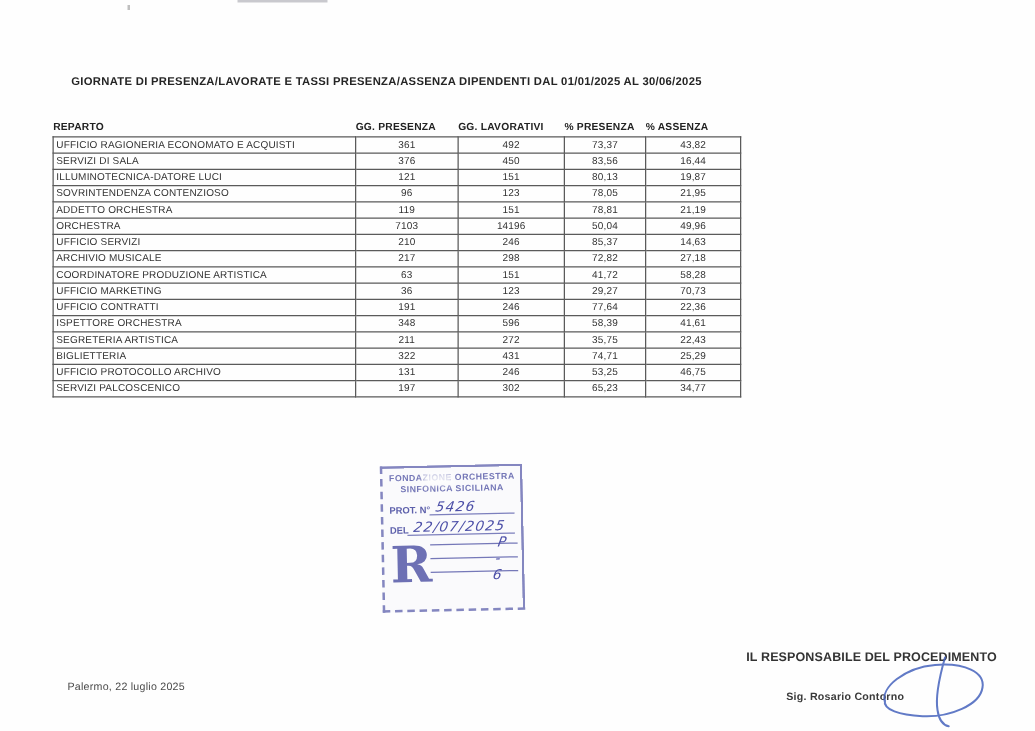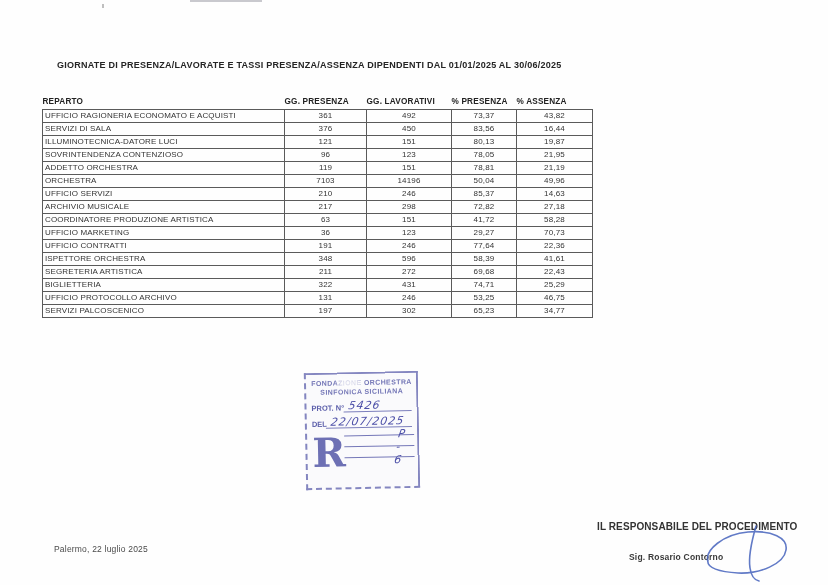--- a/index.html
+++ b/index.html
@@ -243,21 +243,21 @@
           <td>ISPETTORE ORCHESTRA</td>
           <td class="num">348</td>
           <td class="num">596</td>
           <td class="num">58,39</td>
           <td class="num">41,61</td>
         </tr>
         <tr>
           <td>SEGRETERIA ARTISTICA</td>
           <td class="num">211</td>
           <td class="num">272</td>
-          <td class="num">69,68</td>
+          <td class="num">35,75</td>
           <td class="num">22,43</td>
         </tr>
         <tr>
           <td>BIGLIETTERIA</td>
           <td class="num">322</td>
           <td class="num">431</td>
           <td class="num">74,71</td>
           <td class="num">25,29</td>
         </tr>
         <tr>

